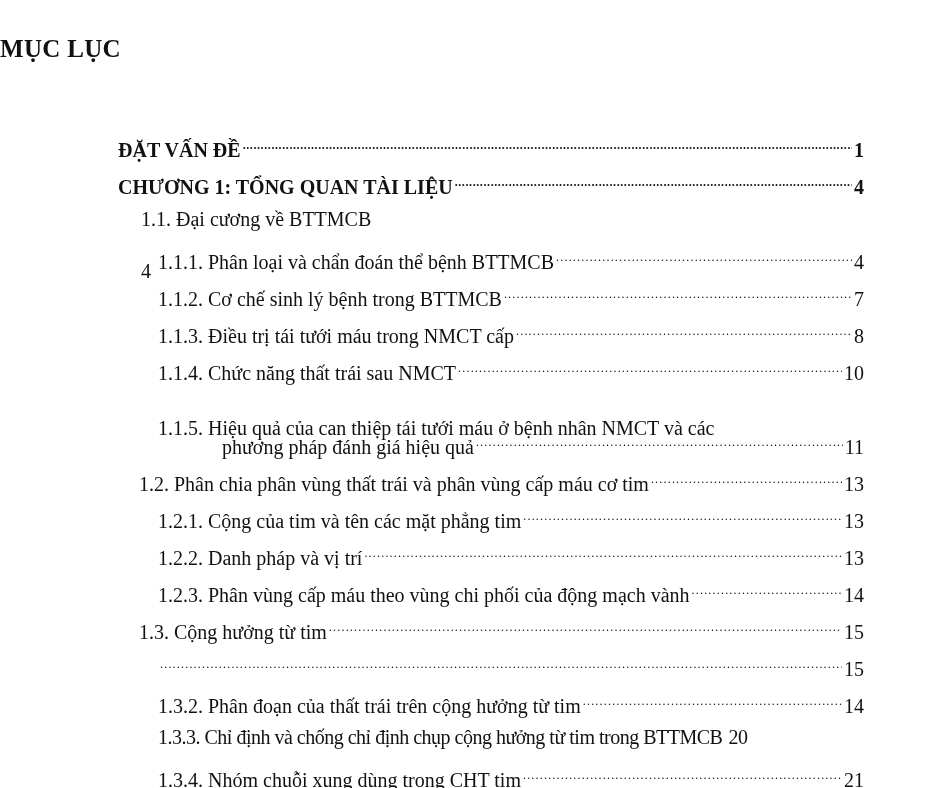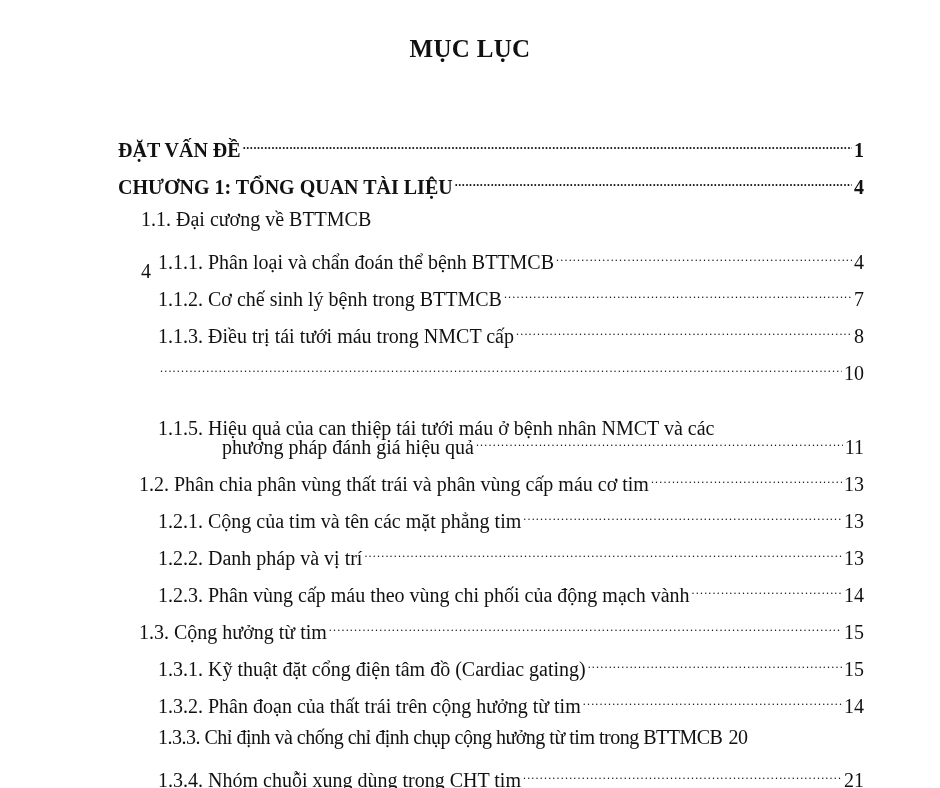--- a/index.html
+++ b/index.html
@@ -17,21 +17,20 @@
     }
     .page {
       position: absolute;
       left: 0; top: 0;
       width: 940px; height: 788px;
     }
     .title {
       position: absolute;
       left: 0; width: 940px;
       top: 35px;
-      text-align: center;
       font-weight: bold;
       font-size: 25px;
       letter-spacing: 0.3px;
     }
     .toc {
       position: absolute;
       left: 0; top: 126px;
       width: 940px;
     }
     .toc-entry {
@@ -119,20 +118,21 @@
       <span class="toc-page">7</span>
     </div>
 
     <div class="toc-entry" style="left:158px; width:706px; top:191px;">
       <span class="toc-label">1.1.3. Điều trị tái tưới máu trong NMCT cấp</span>
       <span class="toc-leader"></span>
       <span class="toc-page">8</span>
     </div>
 
     <div class="toc-entry" style="left:158px; width:706px; top:228px;">
+      <span class="toc-label">1.1.4. Chức năng thất trái sau NMCT</span>
       <span class="toc-leader"></span>
       <span class="toc-page">10</span>
     </div>
 
     <div class="toc-wrap-line" style="left:158px; top:265px;margin-top:24px;">1.1.5. Hiệu quả của can thiệp tái tưới máu ở bệnh nhân NMCT và các</div>
     <div class="toc-entry" style="left:222px; width:642px; top:302px;">
       <span class="toc-label">phương pháp đánh giá hiệu quả</span>
       <span class="toc-leader"></span>
       <span class="toc-page">11</span>
     </div>
@@ -161,21 +161,20 @@
       <span class="toc-page">14</span>
     </div>
 
     <div class="toc-entry" style="left:139px; width:725px; top:487px;">
       <span class="toc-label">1.3. Cộng hưởng từ tim</span>
       <span class="toc-leader"></span>
       <span class="toc-page">15</span>
     </div>
 
     <div class="toc-entry" style="left:158px; width:706px; top:524px;">
-      <span class="toc-label">1.3.1. Kỹ thuật đặt cổng điện tâm đồ (Cardiac gating)</span>
       <span class="toc-leader"></span>
       <span class="toc-page">15</span>
     </div>
 
     <div class="toc-entry" style="left:158px; width:706px; top:561px;">
       <span class="toc-label">1.3.2. Phân đoạn của thất trái trên cộng hưởng từ tim</span>
       <span class="toc-leader"></span>
       <span class="toc-page">14</span>
     </div>
 

